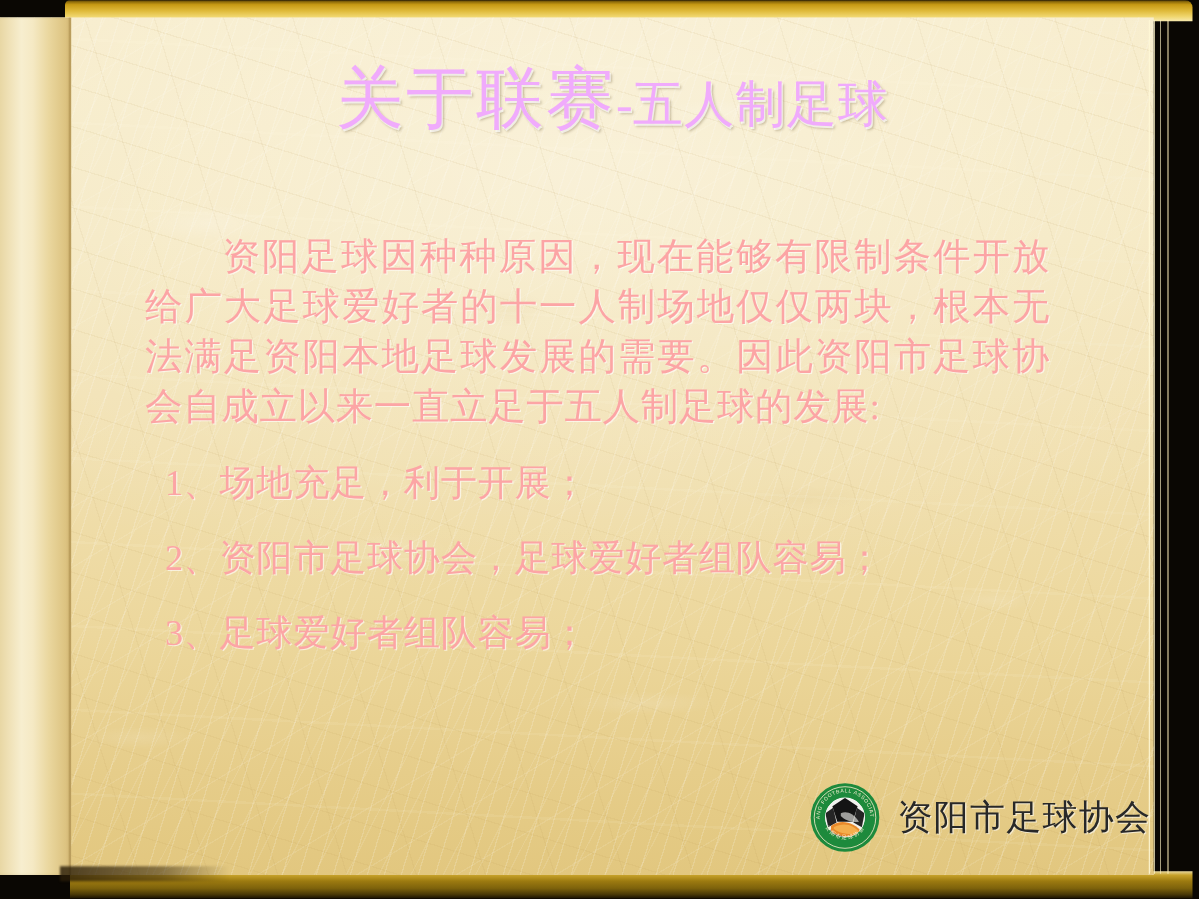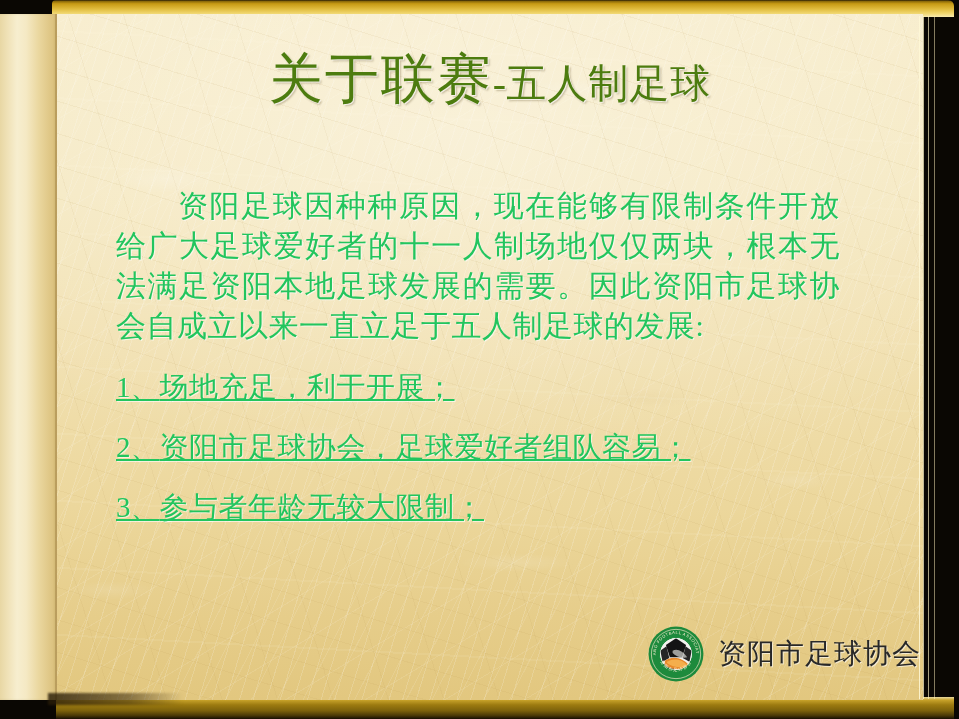--- a/index.html
+++ b/index.html
@@ -209,54 +209,54 @@
   }
 
   
   .title {
     position: absolute;
     top: 52px;
     left: 57px;
     right: 36px;
     text-align: center;
     white-space: nowrap;
-    color: #4d7c0f;
+    color: #f0abfc;
     text-shadow: 1px 1px 0 rgba(255,255,255,.70), 2px 2px 2px rgba(90,70,30,.30);
     line-height: 1;
   }
   .title-main {
     font-size: 54px;
     letter-spacing: 2px;
   }
   .title-sep { font-size: 40px; }
   .title-sub {
     font-size: 40px;
     letter-spacing: 1px;
   }
 
   
   .body-wrap {
     position: absolute;
     top: 186px;
     left: 116px;
     width: 724px;
-    color: #22c55e;
+    color: #fca5a5;
     text-shadow: 1px 1px 0 rgba(255,255,255,.62);
   }
   .para {
     font-size: 30px;
     line-height: 40px;
     text-align: justify;
     text-align-last: left;
     text-indent: 62px;
     margin: 0 0 22px 0;
     letter-spacing: .5px;
   }
 
-  .list { margin: 0; padding: 0; list-style: none; text-decoration: underline; }
+  .list { margin: 16px; padding: 0; list-style: none; }
   .list-item {
     font-size: 29px;
     line-height: 38px;
     margin: 0 0 22px 0;
     letter-spacing: .5px;
     white-space: nowrap;
   }
   .list-item .num { letter-spacing: 0; }
 
   
@@ -309,21 +309,21 @@
       <p class="para">资阳足球因种种原因，现在能够有限制条件开放给广大足球爱好者的十一人制场地仅仅两块，根本无法满足资阳本地足球发展的需要。因此资阳市足球协会自成立以来一直立足于五人制足球的发展:</p>
 
       <ul class="list">
         <li class="list-item">
           <span class="num">1、</span><span>场地充足，利于开展；</span>
         </li>
         <li class="list-item">
           <span class="num">2、</span><span>资阳市足球协会，足球爱好者组队容易；</span>
         </li>
         <li class="list-item">
-          <span class="num">3、</span><span>参与者年龄无较大限制；</span>
+          <span class="num">3、</span><span>足球爱好者组队容易；</span>
         </li>
       </ul>
 
     </div>
 
     <div class="footer">
 
       <div class="logo">
         <svg viewBox="0 0 100 100" width="56" height="56" aria-hidden="true">
           <defs>

